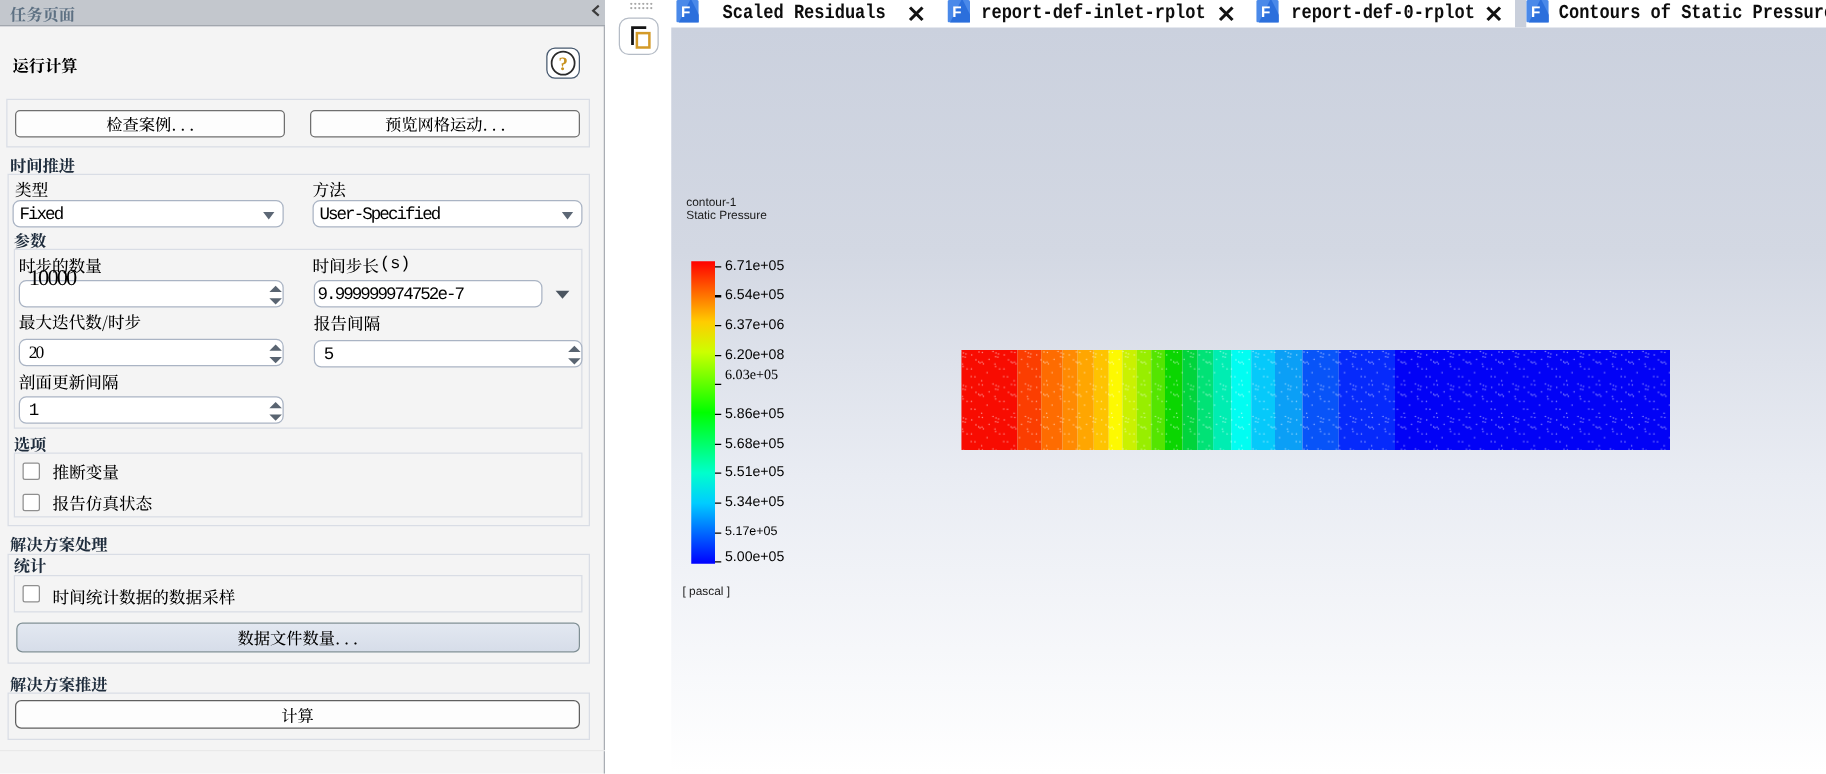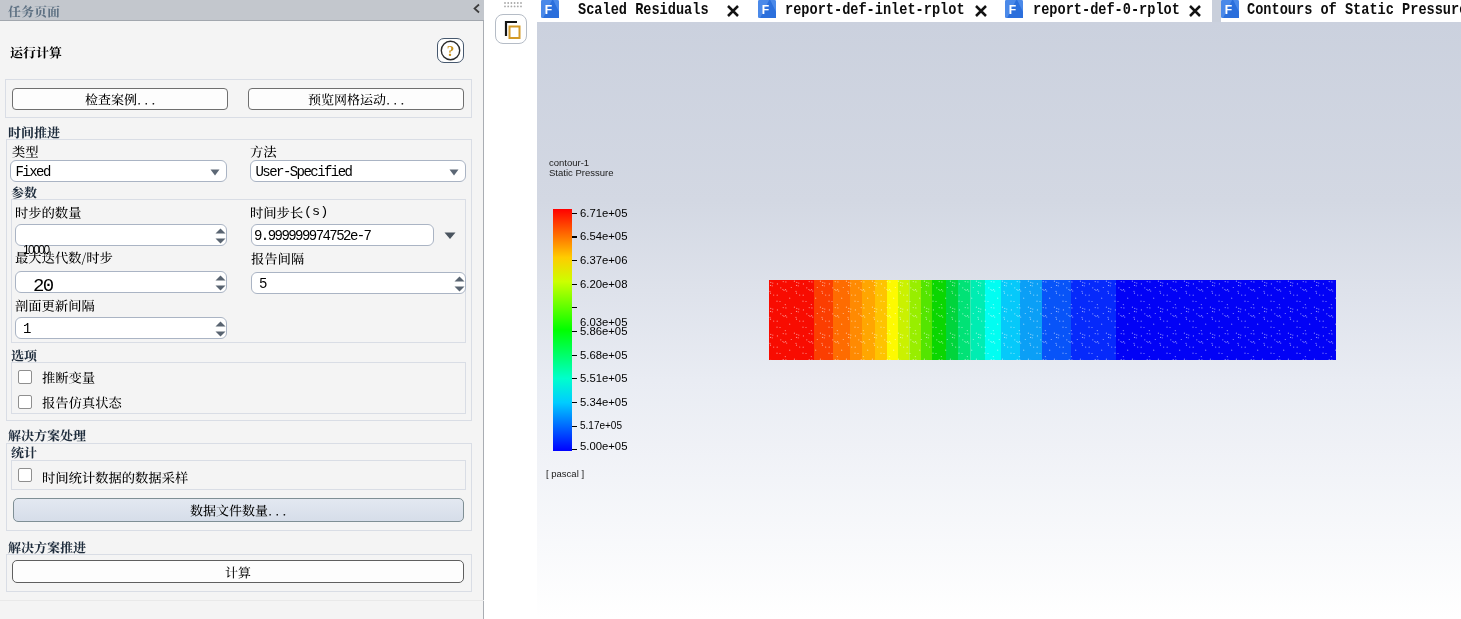--- a/index.html
+++ b/index.html
@@ -50,38 +50,38 @@
   </svg>
 <div style="position:absolute;left:11px;top:199px;width:455px;height:144px;border:1px solid #d9dde5"></div>
 <svg style="position:absolute;left:15.0px;top:205.6px" width="67.5" height="14.9" viewBox="0 0 67.5 14.9">
     <path fill="#000" d="M4.3 9.4V9.8H1.6V9.4ZM4.3 5.6V6H1.6V5.6ZM4.3 1.8V2.2H1.6V1.8ZM3.8 1.8 4.3 1.2 5.5 2.1Q5.4 2.2 5.3 2.2Q5.1 2.3 4.9 2.4V10.7Q4.9 10.7 4.8 10.8Q4.6 10.9 4.4 10.9Q4.2 11 4.1 11H3.9V1.8ZM1 1.3 2.2 1.8H2V11.3Q2 11.4 1.9 11.5Q1.8 11.5 1.6 11.6Q1.5 11.7 1.2 11.7H1V1.8ZM11.1 0.9Q11.1 1 11 1.1Q10.9 1.2 10.6 1.2V11.3Q10.6 11.7 10.5 12Q10.4 12.3 10 12.5Q9.7 12.7 8.9 12.8Q8.9 12.5 8.8 12.3Q8.7 12.1 8.5 12Q8.3 11.9 8 11.8Q7.7 11.7 7.1 11.6V11.4Q7.1 11.4 7.4 11.4Q7.6 11.5 8 11.5Q8.4 11.5 8.7 11.5Q9.1 11.5 9.2 11.5Q9.4 11.5 9.5 11.5Q9.6 11.4 9.6 11.2V0.7ZM11.8 2.8Q11.8 2.8 11.9 3Q12 3.1 12.2 3.2Q12.4 3.4 12.6 3.6Q12.8 3.8 13 4Q12.9 4.2 12.6 4.2H5.3L5.2 3.8H11.1ZM6 5.7Q6.8 6.1 7.3 6.6Q7.8 7 8.1 7.5Q8.3 7.9 8.3 8.3Q8.3 8.7 8.1 8.9Q8 9.1 7.8 9.2Q7.5 9.2 7.2 9Q7.2 8.4 7 7.8Q6.8 7.3 6.5 6.7Q6.2 6.2 5.8 5.8Z M21 6.2Q21 6.3 20.9 6.4Q20.7 6.5 20.5 6.6V9.8Q20.5 9.9 20.3 10Q20.2 10.1 20 10.2Q19.8 10.2 19.6 10.2H19.5V6.1ZM23.4 2Q23.4 2 23.6 2Q23.7 2.1 23.9 2.3Q24.1 2.5 24.3 2.7Q24.6 2.8 24.8 3Q24.7 3.2 24.4 3.2H20V2.8H22.7ZM17.7 1.7Q17.7 1.8 17.6 1.9Q17.5 2 17.3 2V5.6H16.3V1.6ZM21 0.7Q21 0.8 20.8 0.9Q20.7 1 20.5 1V5.6H19.5V0.5ZM24.8 4.5Q24.8 4.5 24.9 4.6Q25.1 4.7 25.3 4.8Q25.5 5 25.7 5.2Q25.9 5.3 26.1 5.5Q26.1 5.6 26 5.7Q25.9 5.7 25.7 5.7H13.9L13.8 5.3H24.1ZM24.9 7.4Q24.8 7.5 24.7 7.5Q24.6 7.6 24.3 7.5Q23.3 9 22.2 9.9Q21.1 10.9 19.9 11.5Q18.6 12 17.2 12.3Q15.7 12.6 14.1 12.8L14.1 12.6Q15.6 12.3 16.9 11.9Q18.3 11.5 19.4 10.8Q20.6 10.2 21.7 9.2Q22.7 8.1 23.5 6.6ZM18.3 7.1Q18.3 7.2 18.2 7.2Q18.1 7.3 17.8 7.2Q17.5 7.7 16.9 8.3Q16.4 8.8 15.7 9.3Q15 9.8 14.2 10.1L14.1 10Q14.7 9.5 15.3 8.9Q15.8 8.3 16.3 7.6Q16.7 6.9 17 6.4Z M28.7 12Q28.7 12 28.6 12.1Q28.5 12.2 28.3 12.3Q28.1 12.3 27.9 12.3H27.7V2.9V2.4L28.8 2.9H31.7V3.3H28.7ZM31.2 0.9Q31.1 1.2 30.6 1.2Q30.5 1.5 30.3 1.9Q30 2.2 29.8 2.6Q29.6 2.9 29.4 3.2H29.1Q29.2 2.9 29.2 2.4Q29.3 1.9 29.4 1.4Q29.5 0.9 29.6 0.5ZM37.6 2.9 38.2 2.3 39.4 3.2Q39.3 3.3 39.2 3.4Q39 3.4 38.8 3.4Q38.8 5.3 38.7 6.8Q38.6 8.3 38.5 9.4Q38.4 10.4 38.2 11.1Q38.1 11.8 37.8 12.1Q37.5 12.4 37.1 12.6Q36.7 12.8 36.2 12.8Q36.2 12.5 36.1 12.3Q36.1 12.1 35.9 12Q35.8 11.8 35.4 11.7Q35 11.6 34.6 11.5L34.6 11.3Q34.9 11.3 35.3 11.4Q35.7 11.4 36 11.4Q36.3 11.5 36.5 11.5Q36.7 11.5 36.8 11.4Q36.9 11.4 37 11.3Q37.3 11 37.4 9.9Q37.6 8.9 37.6 7.1Q37.7 5.3 37.8 2.9ZM31.2 2.9 31.7 2.3 32.9 3.2Q32.8 3.3 32.7 3.4Q32.5 3.5 32.3 3.5V11.6Q32.3 11.7 32.2 11.7Q32 11.8 31.8 11.9Q31.6 11.9 31.5 11.9H31.3V2.9ZM33.8 5.7Q34.6 6 35.2 6.4Q35.7 6.8 35.9 7.2Q36.1 7.6 36.1 7.9Q36.2 8.2 36 8.4Q35.9 8.7 35.7 8.7Q35.4 8.7 35.2 8.5Q35.1 8 34.9 7.5Q34.6 7 34.3 6.6Q34 6.1 33.7 5.7ZM38.4 2.9V3.3H34.2L34.4 2.9ZM36.1 1Q36 1.1 35.9 1.2Q35.8 1.3 35.6 1.3Q35.1 2.7 34.3 4Q33.6 5.3 32.7 6.1L32.5 6Q32.9 5.3 33.3 4.4Q33.7 3.6 34 2.6Q34.4 1.6 34.6 0.5ZM31.9 6.6V7H28.3V6.6ZM31.9 10.5V10.9H28.3V10.5Z M45.8 7.8V8.2H40.6L40.4 7.8ZM45.2 7.8 45.8 7.2 46.8 8.1Q46.7 8.3 46.3 8.3Q45.9 9.4 45.2 10.3Q44.4 11.2 43.3 11.8Q42.2 12.4 40.6 12.8L40.5 12.6Q42.7 11.9 43.8 10.7Q45 9.5 45.4 7.8ZM41.3 9.6Q42.5 9.7 43.3 9.8Q44.2 10 44.7 10.2Q45.3 10.5 45.6 10.7Q45.9 11 46 11.2Q46.1 11.4 46 11.6Q46 11.8 45.8 11.9Q45.7 11.9 45.4 11.9Q45.1 11.5 44.6 11.2Q44.1 10.9 43.5 10.6Q42.9 10.4 42.3 10.2Q41.7 10 41.2 9.9ZM41.2 9.9Q41.4 9.6 41.6 9.1Q41.9 8.6 42.2 8.1Q42.5 7.6 42.7 7.2Q42.9 6.7 43 6.4L44.4 6.9Q44.3 7 44.2 7.1Q44 7.1 43.6 7.1L43.9 6.9Q43.7 7.3 43.4 7.8Q43.1 8.4 42.8 8.9Q42.4 9.5 42.1 9.9ZM51.7 2.7Q51.7 2.7 51.8 2.8Q51.9 2.9 52.1 3Q52.3 3.2 52.5 3.4Q52.7 3.6 52.9 3.7Q52.8 3.9 52.5 3.9H47.9V3.5H51ZM49.8 0.9Q49.7 1 49.6 1.1Q49.5 1.2 49.3 1.2Q48.9 3 48.2 4.5Q47.6 6.1 46.6 7.1L46.5 7Q46.9 6.2 47.2 5.1Q47.5 4.1 47.8 2.9Q48 1.7 48.2 0.6ZM51.7 3.5Q51.6 5.2 51.2 6.6Q50.8 8 50.1 9.1Q49.4 10.3 48.3 11.2Q47.1 12.1 45.4 12.8L45.3 12.6Q46.7 11.8 47.7 10.9Q48.7 9.9 49.3 8.8Q49.9 7.7 50.2 6.4Q50.5 5 50.6 3.5ZM47.8 3.8Q48.1 5.6 48.7 7.1Q49.3 8.7 50.3 9.9Q51.3 11.1 52.9 11.9L52.8 12Q52.5 12 52.2 12.2Q52 12.4 51.9 12.8Q50.5 11.9 49.7 10.6Q48.8 9.2 48.3 7.6Q47.9 6 47.6 4.1ZM46.7 1.4Q46.7 1.5 46.6 1.6Q46.4 1.6 46.2 1.6Q45.9 2 45.6 2.4Q45.2 2.8 44.9 3.1L44.7 3Q44.8 2.6 45.1 2Q45.3 1.5 45.4 0.9ZM41.2 1.1Q41.7 1.3 42.1 1.5Q42.4 1.8 42.6 2.1Q42.7 2.3 42.7 2.5Q42.7 2.8 42.5 2.9Q42.4 3 42.2 3.1Q42 3.1 41.8 2.9Q41.8 2.4 41.5 2Q41.3 1.5 41 1.1ZM44.1 3.9Q44.9 4.1 45.4 4.4Q45.9 4.6 46.1 4.9Q46.4 5.2 46.4 5.5Q46.5 5.7 46.4 5.9Q46.3 6.1 46.1 6.1Q45.9 6.2 45.7 6Q45.5 5.7 45.2 5.3Q45 4.9 44.6 4.6Q44.3 4.2 43.9 4ZM44 3.5Q43.5 4.5 42.6 5.4Q41.7 6.2 40.5 6.7L40.3 6.5Q41.2 5.9 41.9 5.1Q42.6 4.2 43 3.3H44ZM44.7 0.7Q44.6 0.8 44.5 0.9Q44.4 1 44.2 1V6.2Q44.2 6.2 44.1 6.3Q44 6.4 43.8 6.4Q43.6 6.5 43.4 6.5H43.2V0.5ZM46.2 2.5Q46.2 2.5 46.4 2.7Q46.6 2.8 46.8 3.1Q47.1 3.3 47.3 3.5Q47.2 3.7 46.9 3.7H40.6L40.5 3.3H45.6Z M56.6 2.6H63.2V3H56.6ZM56.6 3.9H63.2V4.3H56.6ZM62.6 1.3H62.5L63 0.7L64.2 1.6Q64.1 1.6 64 1.7Q63.8 1.8 63.6 1.8V4.5Q63.6 4.5 63.5 4.6Q63.3 4.7 63.1 4.7Q62.9 4.8 62.7 4.8H62.6ZM56 1.3V0.8L57.1 1.3H63.3V1.7H57V4.6Q57 4.6 56.9 4.7Q56.8 4.8 56.6 4.8Q56.4 4.9 56.2 4.9H56ZM56.4 7.8H63.3V8.2H56.4ZM56.4 9.2H63.3V9.6H56.4ZM62.8 6.4H62.6L63.2 5.8L64.4 6.7Q64.3 6.8 64.2 6.9Q64 7 63.8 7V9.7Q63.8 9.7 63.6 9.8Q63.5 9.9 63.3 9.9Q63.1 10 62.9 10H62.8ZM55.9 6.4V6L57 6.4H63.4V6.8H56.9V9.9Q56.9 10 56.8 10Q56.7 10.1 56.5 10.2Q56.2 10.2 56 10.2H55.9ZM53.9 5.2H64L64.6 4.4Q64.6 4.4 64.7 4.5Q64.9 4.6 65.1 4.7Q65.2 4.9 65.4 5Q65.6 5.2 65.8 5.4Q65.8 5.6 65.5 5.6H54ZM53.9 12.1H64L64.6 11.2Q64.6 11.2 64.8 11.3Q64.9 11.4 65.1 11.6Q65.3 11.7 65.5 11.9Q65.7 12.1 65.9 12.3Q65.9 12.5 65.6 12.5H54ZM54.8 10.6H63.2L63.9 9.8Q63.9 9.8 64 9.9Q64.1 10 64.3 10.1Q64.5 10.3 64.7 10.5Q64.9 10.6 65 10.8Q65 11 64.7 11H55ZM59.3 6.4H60.3V12.2H59.3Z"></path>
   </svg>
 <svg style="position:absolute;left:250.0px;top:205.6px" width="54.2" height="14.9" viewBox="0 0 54.2 14.9">
     <path fill="#000" d="M4.3 9.4V9.8H1.6V9.4ZM4.3 5.6V6H1.6V5.6ZM4.3 1.8V2.2H1.6V1.8ZM3.8 1.8 4.3 1.2 5.5 2.1Q5.4 2.2 5.3 2.2Q5.1 2.3 4.9 2.4V10.7Q4.9 10.7 4.8 10.8Q4.6 10.9 4.4 10.9Q4.2 11 4.1 11H3.9V1.8ZM1 1.3 2.2 1.8H2V11.3Q2 11.4 1.9 11.5Q1.8 11.5 1.6 11.6Q1.5 11.7 1.2 11.7H1V1.8ZM11.1 0.9Q11.1 1 11 1.1Q10.9 1.2 10.6 1.2V11.3Q10.6 11.7 10.5 12Q10.4 12.3 10 12.5Q9.7 12.7 8.9 12.8Q8.9 12.5 8.8 12.3Q8.7 12.1 8.5 12Q8.3 11.9 8 11.8Q7.7 11.7 7.1 11.6V11.4Q7.1 11.4 7.4 11.4Q7.6 11.5 8 11.5Q8.4 11.5 8.7 11.5Q9.1 11.5 9.2 11.5Q9.4 11.5 9.5 11.5Q9.6 11.4 9.6 11.2V0.7ZM11.8 2.8Q11.8 2.8 11.9 3Q12 3.1 12.2 3.2Q12.4 3.4 12.6 3.6Q12.8 3.8 13 4Q12.9 4.2 12.6 4.2H5.3L5.2 3.8H11.1ZM6 5.7Q6.8 6.1 7.3 6.6Q7.8 7 8.1 7.5Q8.3 7.9 8.3 8.3Q8.3 8.7 8.1 8.9Q8 9.1 7.8 9.2Q7.5 9.2 7.2 9Q7.2 8.4 7 7.8Q6.8 7.3 6.5 6.7Q6.2 6.2 5.8 5.8Z M21.9 9.3V9.7H18V9.3ZM21.9 4.1V4.5H18V4.1ZM21.9 6.6V7H18V6.6ZM21.3 4.1 21.9 3.6 22.9 4.4Q22.8 4.5 22.7 4.5Q22.6 4.6 22.4 4.6V10.3Q22.4 10.4 22.3 10.5Q22.2 10.6 22 10.6Q21.8 10.7 21.6 10.7H21.5V4.1ZM17.4 3.7 18.5 4.1H18.4V10.6Q18.4 10.7 18.1 10.8Q17.9 10.9 17.6 10.9H17.4V4.1ZM15.7 0.5Q16.5 0.7 17 1Q17.5 1.3 17.7 1.7Q18 2 18 2.3Q18 2.6 17.9 2.8Q17.8 3 17.6 3Q17.4 3.1 17.1 2.9Q17 2.5 16.7 2.1Q16.5 1.6 16.1 1.2Q15.8 0.8 15.5 0.5ZM16.3 2.4Q16.3 2.5 16.2 2.6Q16.1 2.7 15.8 2.8V12.4Q15.8 12.5 15.7 12.6Q15.5 12.6 15.4 12.7Q15.2 12.8 15 12.8H14.8V2.2ZM24.6 1.7V2H18.7L18.5 1.7ZM24 1.7 24.5 1.1 25.7 2Q25.7 2 25.5 2.1Q25.3 2.2 25.2 2.2V11.3Q25.2 11.7 25.1 12Q25 12.3 24.6 12.5Q24.3 12.6 23.6 12.7Q23.5 12.5 23.5 12.3Q23.4 12.1 23.2 12Q23 11.9 22.8 11.8Q22.5 11.7 21.9 11.6V11.4Q21.9 11.4 22.2 11.4Q22.4 11.4 22.8 11.4Q23.1 11.5 23.4 11.5Q23.7 11.5 23.8 11.5Q24 11.5 24.1 11.4Q24.1 11.4 24.1 11.2V1.7Z M34.3 6.2Q34.3 6.3 34.2 6.4Q34 6.5 33.8 6.6V9.8Q33.8 9.9 33.6 10Q33.5 10.1 33.3 10.2Q33.1 10.2 32.9 10.2H32.8V6.1ZM36.7 2Q36.7 2 36.9 2Q37 2.1 37.2 2.3Q37.4 2.5 37.6 2.7Q37.9 2.8 38.1 3Q38 3.2 37.7 3.2H33.2V2.8H36ZM31 1.7Q31 1.8 30.9 1.9Q30.8 2 30.6 2V5.6H29.6V1.6ZM34.3 0.7Q34.3 0.8 34.1 0.9Q34 1 33.8 1V5.6H32.8V0.5ZM38.1 4.5Q38.1 4.5 38.2 4.6Q38.4 4.7 38.6 4.8Q38.8 5 39 5.2Q39.2 5.3 39.4 5.5Q39.4 5.6 39.3 5.7Q39.2 5.7 39 5.7H27.2L27.1 5.3H37.4ZM38.2 7.4Q38.1 7.5 38 7.5Q37.9 7.6 37.6 7.5Q36.6 9 35.5 9.9Q34.4 10.9 33.2 11.5Q31.9 12 30.5 12.3Q29 12.6 27.4 12.8L27.4 12.6Q28.9 12.3 30.2 11.9Q31.6 11.5 32.7 10.8Q33.9 10.2 35 9.2Q36 8.1 36.8 6.6ZM31.6 7.1Q31.6 7.2 31.5 7.2Q31.4 7.3 31.1 7.2Q30.8 7.7 30.2 8.3Q29.7 8.8 29 9.3Q28.3 9.8 27.5 10.1L27.4 10Q28 9.5 28.6 8.9Q29.1 8.3 29.6 7.6Q30 6.9 30.3 6.4Z M46.4 6.1Q46.7 7.1 47.3 8Q48 8.8 48.8 9.5Q49.7 10.1 50.6 10.6Q51.6 11.1 52.7 11.4L52.7 11.6Q52.3 11.6 52.1 11.8Q51.8 12 51.7 12.4Q50.3 11.9 49.2 11Q48.1 10.1 47.4 8.9Q46.6 7.7 46.1 6.2ZM50.9 2Q50.8 2.1 50.7 2.1Q50.6 2.1 50.4 2Q49.8 2.5 49 2.9Q48.3 3.4 47.4 3.9Q46.5 4.3 45.6 4.7Q44.6 5.2 43.7 5.5L43.6 5.3Q44.4 4.9 45.3 4.3Q46.2 3.8 47 3.2Q47.8 2.7 48.5 2.1Q49.2 1.5 49.6 1ZM51.3 5.1Q51.3 5.1 51.4 5.2Q51.5 5.3 51.7 5.4Q51.9 5.6 52.2 5.8Q52.4 6 52.6 6.2Q52.5 6.4 52.2 6.4H40.7L40.6 6H50.6ZM44.7 0.8Q44.7 0.9 44.6 1Q44.5 1.1 44.2 1.1V2.2Q44.2 2.2 44.1 2.2Q44 2.2 43.8 2.2Q43.6 2.2 43.1 2.2V1.4V0.6ZM42.9 11.6Q43.3 11.5 44 11.3Q44.7 11.1 45.6 10.8Q46.5 10.5 47.5 10.2L47.6 10.4Q46.9 10.7 45.9 11.4Q44.8 12 43.5 12.6ZM44 1.7 44.2 1.8V11.5L43.3 11.9L43.7 11.4Q43.9 11.8 43.8 12.1Q43.8 12.4 43.7 12.6Q43.5 12.8 43.4 12.8L42.6 11.5Q42.9 11.3 43 11.2Q43.1 11.1 43.1 10.8V1.7Z"></path>
   </svg>
 <div style="position:absolute;left:304px;top:204px;font-family:'Liberation Mono',monospace;font-size:13.5px;color:#000">(s)</div>
 <div style="position:absolute;left:15px;top:224px;width:212px;height:22px;background:#fff;border:1px solid #aab4c4;border-radius:6px"></div>
-<div style="position:absolute;left:23px;top:243px;font-family:Liberation Sans, sans-serif;font-size:12px;color:#000;letter-spacing:-1.55px">10000</div>
+<div style="position:absolute;left:23px;top:212px;font-family:Liberation Serif, serif;font-size:18px;color:#000;letter-spacing:-1.55px">10000</div>
 <svg style="position:absolute;left:215px;top:228px" width="11" height="16" viewBox="0 0 11 16">
     <path d="M0.5 5.5 L10.5 5.5 L5.5 0.5 Z" fill="#596471"></path>
     <path d="M0.5 10.5 L10.5 10.5 L5.5 15.5 Z" fill="#596471"></path>
   </svg>
 <div style="position:absolute;left:251px;top:224px;width:183px;height:22px;background:#fff;border:1px solid #aab4c4;border-radius:6px"></div>
 <div style="position:absolute;left:254px;top:228px;font-family:'Liberation Mono',monospace;font-size:14px;color:#000;letter-spacing:-1.55px">9.999999974752e-7</div>
 <svg style="position:absolute;left:444px;top:232px" width="12" height="8" viewBox="0 0 12 8">
     <path d="M0.5 0.5 L11.5 0.5 L6 7 Z" fill="#4a545f"></path>
   </svg>
 <svg style="position:absolute;left:15.0px;top:250.6px" width="98.9" height="14.9" viewBox="0 0 98.9 14.9">
     <path fill="#000" d="M7.7 7.2Q8 8.2 8.5 8.9Q8.9 9.6 9.6 10.1Q10.3 10.7 11.1 11Q11.9 11.4 12.9 11.6L12.9 11.8Q12.2 11.9 12 12.6Q10.7 12.2 9.9 11.5Q9 10.8 8.4 9.8Q7.8 8.8 7.5 7.4ZM10.4 7.2 11 6.6 12.1 7.5Q12 7.6 11.9 7.7Q11.8 7.7 11.5 7.7Q11.2 8.8 10.5 9.7Q9.9 10.7 8.9 11.4Q7.9 12.2 6.5 12.7L6.4 12.5Q7.6 11.9 8.4 11.1Q9.2 10.3 9.8 9.3Q10.3 8.3 10.6 7.2ZM0.5 11Q1 11 1.7 10.9Q2.4 10.8 3.4 10.7Q4.3 10.5 5.4 10.4Q6.5 10.2 7.6 10.1L7.6 10.3Q6.5 10.6 5 11Q3.4 11.4 1.3 11.9Q1.3 12.1 1.2 12.1Q1.1 12.2 1 12.2ZM3.1 5.7V11.1L2.1 11.3V5.7ZM6.3 12.5Q6.3 12.6 6.1 12.7Q5.9 12.8 5.5 12.8H5.4V5.7H6.3ZM11.2 7.2V7.6H6.8L6.7 7.2ZM11.5 4.8Q11.5 4.8 11.7 4.9Q11.8 5 12 5.2Q12.2 5.3 12.4 5.5Q12.6 5.7 12.8 5.9Q12.8 6 12.7 6Q12.6 6.1 12.4 6.1H0.6L0.5 5.7H10.8ZM3.8 5Q3.8 5 3.6 5.1Q3.5 5.2 3.3 5.3Q3.1 5.3 2.9 5.3H2.7V1.3V0.8L3.8 1.3H10.1V1.7H3.8ZM9.5 1.3 10 0.7 11.2 1.6Q11.1 1.7 11 1.7Q10.8 1.8 10.6 1.9V4.9Q10.6 4.9 10.5 5Q10.3 5.1 10.1 5.1Q9.9 5.2 9.8 5.2H9.6V1.3ZM10.1 4.3V4.7H3.4V4.3ZM5.8 8.9V9.3H2.6V8.9ZM5.8 7.3V7.7H2.6V7.3ZM10.1 2.8V3.2H3.4V2.8Z M24.6 3.5Q24.6 3.5 24.8 3.6Q24.9 3.7 25.2 3.9Q25.4 4 25.6 4.2Q25.9 4.5 26.1 4.7Q26.1 4.7 26 4.8Q25.9 4.9 25.7 4.9H14L13.9 4.5H23.9ZM20.9 0.7Q20.8 0.9 20.7 1Q20.6 1.1 20.4 1.1Q20.4 2.3 20.3 3.4Q20.3 4.5 20.1 5.6Q19.9 6.7 19.5 7.7Q19.2 8.7 18.5 9.6Q17.8 10.5 16.7 11.3Q15.5 12.1 13.9 12.8L13.8 12.6Q15.5 11.6 16.5 10.6Q17.6 9.5 18.1 8.4Q18.7 7.2 18.9 6Q19.1 4.7 19.2 3.4Q19.2 2 19.2 0.6ZM20.4 4.5Q20.5 5.5 20.9 6.5Q21.3 7.5 21.9 8.4Q22.6 9.4 23.7 10.2Q24.7 11 26.2 11.7L26.2 11.9Q25.8 11.9 25.5 12.1Q25.3 12.3 25.2 12.8Q23.8 12 22.8 11Q21.9 10 21.4 8.9Q20.8 7.8 20.5 6.7Q20.3 5.6 20.1 4.6Z M37.7 2.4Q37.7 2.4 37.8 2.4Q37.9 2.5 38.1 2.7Q38.3 2.9 38.5 3Q38.7 3.2 38.9 3.4Q38.9 3.6 38.5 3.6H32.3V3.2H37ZM36.1 0.7Q36.1 0.9 35.9 1Q35.8 1.1 35.6 1.1Q35.6 2.5 35.6 3.7Q35.5 4.9 35.3 6Q35.2 7 34.7 7.9Q34.2 8.8 33.4 9.5Q32.5 10.2 31.2 10.7L31 10.5Q32.2 9.9 32.9 9.1Q33.6 8.4 33.9 7.5Q34.3 6.6 34.4 5.6Q34.5 4.5 34.6 3.3Q34.6 2 34.6 0.6ZM34.7 7.1Q35.9 7.4 36.7 7.8Q37.5 8.3 38 8.7Q38.4 9.1 38.6 9.5Q38.7 9.9 38.7 10.2Q38.6 10.5 38.4 10.6Q38.2 10.6 37.8 10.5Q37.6 10.1 37.3 9.6Q36.9 9.2 36.5 8.7Q36 8.3 35.5 7.9Q35 7.5 34.6 7.2ZM38.1 4.9Q38.1 4.9 38.3 5Q38.4 5.1 38.6 5.3Q38.8 5.4 39 5.6Q39.2 5.8 39.4 5.9Q39.3 6.1 39 6.1H30.8L30.7 5.8H37.5ZM33.8 1.4Q33.7 1.7 33.3 1.7Q33 2.8 32.4 3.8Q31.9 4.7 31.2 5.4L31 5.2Q31.5 4.4 31.8 3.3Q32.2 2.2 32.3 1ZM29.5 9.7Q29.7 9.7 29.8 9.7Q29.9 9.7 30 9.9Q30.6 10.5 31.3 10.8Q32 11.2 33 11.3Q33.9 11.4 35.2 11.4Q36.3 11.4 37.3 11.4Q38.3 11.4 39.4 11.3V11.5Q39.1 11.6 38.9 11.8Q38.7 12 38.7 12.4Q38.1 12.4 37.5 12.4Q36.9 12.4 36.2 12.4Q35.6 12.4 34.9 12.4Q33.6 12.4 32.7 12.2Q31.8 12 31.1 11.5Q30.4 11.1 29.8 10.2Q29.7 10.1 29.6 10.1Q29.5 10.1 29.4 10.2Q29.2 10.5 29 10.8Q28.8 11.2 28.5 11.6Q28.2 12 28 12.3Q28.1 12.5 28 12.6L27.1 11.5Q27.4 11.3 27.8 11Q28.1 10.7 28.5 10.4Q28.8 10.1 29.1 9.9Q29.4 9.7 29.5 9.7ZM27.9 0.8Q28.8 1.1 29.3 1.5Q29.8 1.9 30 2.3Q30.3 2.7 30.3 3Q30.3 3.3 30.2 3.5Q30.1 3.8 29.9 3.8Q29.6 3.8 29.4 3.6Q29.3 3.2 29 2.7Q28.7 2.2 28.4 1.7Q28.1 1.2 27.8 0.8ZM29.9 9.8 29 10.2V5.4H27.2L27.1 5.1H28.8L29.4 4.3L30.6 5.3Q30.5 5.4 30.4 5.5Q30.2 5.5 29.9 5.6Z M49.1 1Q49.9 1.1 50.4 1.3Q50.8 1.6 51.1 1.8Q51.3 2.1 51.3 2.3Q51.4 2.6 51.2 2.7Q51.1 2.9 50.9 3Q50.7 3 50.4 2.9Q50.3 2.6 50.1 2.2Q49.9 1.9 49.6 1.6Q49.3 1.3 49 1.1ZM44 5.2 50.7 4.5 51.3 3.5Q51.3 3.5 51.5 3.6Q51.6 3.7 51.8 3.8Q52 4 52.3 4.1Q52.5 4.3 52.7 4.4Q52.7 4.6 52.4 4.7L44.1 5.6ZM46.9 0.7 48.5 0.9Q48.5 1 48.3 1.1Q48.2 1.2 48 1.3Q48 2.8 48.1 4.2Q48.3 5.7 48.6 7Q49 8.3 49.7 9.4Q50.3 10.4 51.4 11.1Q51.5 11.2 51.6 11.2Q51.7 11.2 51.8 11Q51.9 10.8 52.1 10.3Q52.3 9.9 52.5 9.5L52.6 9.5L52.4 11.6Q52.7 12 52.8 12.2Q52.8 12.4 52.7 12.6Q52.6 12.7 52.3 12.8Q52.1 12.8 51.9 12.7Q51.6 12.6 51.3 12.5Q51 12.3 50.8 12.1Q49.6 11.3 48.9 10.1Q48.1 8.9 47.7 7.4Q47.3 5.9 47.1 4.2Q46.9 2.5 46.9 0.7ZM42.4 4.5 42.8 3.9 43.8 4.3Q43.8 4.4 43.7 4.5Q43.6 4.5 43.4 4.5V12.4Q43.4 12.5 43.3 12.6Q43.2 12.6 43 12.7Q42.8 12.8 42.6 12.8H42.4ZM43.4 0.5 45 1.1Q45 1.2 44.9 1.2Q44.7 1.3 44.5 1.3Q44 2.6 43.4 3.7Q42.8 4.9 42 5.8Q41.3 6.7 40.5 7.5L40.3 7.3Q40.9 6.5 41.5 5.4Q42.1 4.3 42.6 3.1Q43.1 1.8 43.4 0.5Z M59.1 7.8V8.2H53.9L53.7 7.8ZM58.5 7.8 59.1 7.2 60.1 8.1Q60 8.3 59.6 8.3Q59.2 9.4 58.5 10.3Q57.7 11.2 56.6 11.8Q55.5 12.4 53.9 12.8L53.8 12.6Q56 11.9 57.1 10.7Q58.3 9.5 58.7 7.8ZM54.6 9.6Q55.8 9.7 56.6 9.8Q57.5 10 58 10.2Q58.6 10.5 58.9 10.7Q59.2 11 59.3 11.2Q59.4 11.4 59.3 11.6Q59.3 11.8 59.1 11.9Q59 11.9 58.7 11.9Q58.4 11.5 57.9 11.2Q57.4 10.9 56.8 10.6Q56.2 10.4 55.6 10.2Q55 10 54.5 9.9ZM54.5 9.9Q54.7 9.6 54.9 9.1Q55.2 8.6 55.5 8.1Q55.8 7.6 56 7.2Q56.2 6.7 56.3 6.4L57.7 6.9Q57.6 7 57.5 7.1Q57.3 7.1 56.9 7.1L57.2 6.9Q57 7.3 56.7 7.8Q56.4 8.4 56.1 8.9Q55.7 9.5 55.4 9.9ZM65 2.7Q65 2.7 65.1 2.8Q65.2 2.9 65.4 3Q65.6 3.2 65.8 3.4Q66 3.6 66.2 3.7Q66.1 3.9 65.8 3.9H61.2V3.5H64.3ZM63.1 0.9Q63 1 62.9 1.1Q62.8 1.2 62.6 1.2Q62.2 3 61.5 4.5Q60.9 6.1 59.9 7.1L59.8 7Q60.2 6.2 60.5 5.1Q60.8 4.1 61.1 2.9Q61.3 1.7 61.5 0.6ZM65 3.5Q64.9 5.2 64.5 6.6Q64.1 8 63.4 9.1Q62.7 10.3 61.6 11.2Q60.4 12.1 58.7 12.8L58.6 12.6Q60 11.8 61 10.9Q62 9.9 62.6 8.8Q63.2 7.7 63.5 6.4Q63.8 5 63.9 3.5ZM61.1 3.8Q61.4 5.6 62 7.1Q62.6 8.7 63.6 9.9Q64.6 11.1 66.2 11.9L66.1 12Q65.8 12 65.5 12.2Q65.3 12.4 65.2 12.8Q63.8 11.9 63 10.6Q62.1 9.2 61.6 7.6Q61.2 6 60.9 4.1ZM60 1.4Q60 1.5 59.9 1.6Q59.7 1.6 59.5 1.6Q59.2 2 58.9 2.4Q58.5 2.8 58.2 3.1L58 3Q58.1 2.6 58.4 2Q58.6 1.5 58.7 0.9ZM54.5 1.1Q55 1.3 55.4 1.5Q55.7 1.8 55.9 2.1Q56 2.3 56 2.5Q56 2.8 55.8 2.9Q55.7 3 55.5 3.1Q55.3 3.1 55.1 2.9Q55.1 2.4 54.8 2Q54.6 1.5 54.3 1.1ZM57.4 3.9Q58.2 4.1 58.7 4.4Q59.2 4.6 59.4 4.9Q59.7 5.2 59.7 5.5Q59.8 5.7 59.7 5.9Q59.6 6.1 59.4 6.1Q59.2 6.2 59 6Q58.8 5.7 58.5 5.3Q58.3 4.9 57.9 4.6Q57.6 4.2 57.2 4ZM57.3 3.5Q56.8 4.5 55.9 5.4Q55 6.2 53.8 6.7L53.6 6.5Q54.5 5.9 55.2 5.1Q55.9 4.2 56.3 3.3H57.3ZM58 0.7Q57.9 0.8 57.8 0.9Q57.7 1 57.5 1V6.2Q57.5 6.2 57.4 6.3Q57.3 6.4 57.1 6.4Q56.9 6.5 56.7 6.5H56.5V0.5ZM59.5 2.5Q59.5 2.5 59.7 2.7Q59.9 2.8 60.1 3.1Q60.4 3.3 60.6 3.5Q60.5 3.7 60.2 3.7H53.9L53.8 3.3H58.9Z M66.6 14 70.6 1.4H71.2L67.3 14Z M75.7 9.4V9.8H72.9V9.4ZM75.6 5.6V6H72.9V5.6ZM75.7 1.8V2.2H72.9V1.8ZM75.1 1.8 75.7 1.2 76.8 2.1Q76.7 2.2 76.6 2.2Q76.4 2.3 76.2 2.4V10.7Q76.2 10.7 76.1 10.8Q76 10.9 75.8 10.9Q75.6 11 75.4 11H75.2V1.8ZM72.4 1.3 73.5 1.8H73.3V11.3Q73.3 11.4 73.2 11.5Q73.2 11.5 73 11.6Q72.8 11.7 72.5 11.7H72.4V1.8ZM82.4 0.9Q82.4 1 82.3 1.1Q82.2 1.2 82 1.2V11.3Q82 11.7 81.8 12Q81.7 12.3 81.4 12.5Q81 12.7 80.2 12.8Q80.2 12.5 80.1 12.3Q80 12.1 79.8 12Q79.7 11.9 79.3 11.8Q79 11.7 78.4 11.6V11.4Q78.4 11.4 78.7 11.4Q79 11.5 79.3 11.5Q79.7 11.5 80.1 11.5Q80.4 11.5 80.5 11.5Q80.7 11.5 80.8 11.5Q80.9 11.4 80.9 11.2V0.7ZM83.1 2.8Q83.1 2.8 83.2 3Q83.4 3.1 83.5 3.2Q83.7 3.4 83.9 3.6Q84.1 3.8 84.3 4Q84.2 4.2 83.9 4.2H76.6L76.5 3.8H82.5ZM77.3 5.7Q78.2 6.1 78.7 6.6Q79.2 7 79.4 7.5Q79.6 7.9 79.6 8.3Q79.6 8.7 79.5 8.9Q79.3 9.1 79.1 9.2Q78.9 9.2 78.6 9Q78.6 8.4 78.4 7.8Q78.1 7.3 77.8 6.7Q77.5 6.2 77.2 5.8Z M92.3 6.2Q92.3 6.3 92.2 6.4Q92.1 6.5 91.8 6.6V9.8Q91.8 9.9 91.7 10Q91.5 10.1 91.3 10.2Q91.1 10.2 90.9 10.2H90.8V6.1ZM94.8 2Q94.8 2 94.9 2Q95 2.1 95.2 2.3Q95.4 2.5 95.7 2.7Q95.9 2.8 96.1 3Q96 3.2 95.7 3.2H91.3V2.8H94.1ZM89 1.7Q89 1.8 88.9 1.9Q88.8 2 88.6 2V5.6H87.6V1.6ZM92.3 0.7Q92.3 0.8 92.2 0.9Q92.1 1 91.8 1V5.6H90.8V0.5ZM96.1 4.5Q96.1 4.5 96.3 4.6Q96.4 4.7 96.6 4.8Q96.8 5 97 5.2Q97.2 5.3 97.4 5.5Q97.4 5.6 97.3 5.7Q97.2 5.7 97.1 5.7H85.3L85.2 5.3H95.4ZM96.2 7.4Q96.2 7.5 96 7.5Q95.9 7.6 95.6 7.5Q94.6 9 93.5 9.9Q92.4 10.9 91.2 11.5Q89.9 12 88.5 12.3Q87.1 12.6 85.4 12.8L85.4 12.6Q86.9 12.3 88.2 11.9Q89.6 11.5 90.8 10.8Q92 10.2 93 9.2Q94 8.1 94.8 6.6ZM89.7 7.1Q89.6 7.2 89.5 7.2Q89.4 7.3 89.2 7.2Q88.8 7.7 88.2 8.3Q87.7 8.8 87 9.3Q86.3 9.8 85.6 10.1L85.4 10Q86 9.5 86.6 8.9Q87.1 8.3 87.6 7.6Q88 6.9 88.3 6.4Z"></path>
   </svg>
 <svg style="position:absolute;left:251.0px;top:251.6px" width="54.2" height="14.9" viewBox="0 0 54.2 14.9">
     <path fill="#000" d="M10.3 1.3 10.8 0.8 11.8 1.6Q11.7 1.8 11.3 1.8Q11.3 3.1 11.1 3.8Q10.9 4.5 10.6 4.8Q10.3 4.9 10 5Q9.7 5.1 9.3 5.1Q9.3 4.9 9.3 4.7Q9.2 4.6 9.1 4.5Q8.9 4.4 8.6 4.3Q8.3 4.2 8 4.2L8 4Q8.2 4 8.5 4Q8.9 4 9.1 4Q9.4 4.1 9.5 4.1Q9.8 4.1 10 4Q10.1 3.8 10.2 3.1Q10.3 2.4 10.4 1.3ZM0.4 7.4Q0.8 7.2 1.5 7Q2.2 6.7 3.1 6.4Q4 6.1 5 5.7L5.1 5.9Q4.4 6.3 3.4 6.9Q2.5 7.5 1.2 8.2Q1.1 8.5 0.9 8.6ZM3.8 0.7Q3.8 0.8 3.7 0.9Q3.5 1 3.3 1V11.3Q3.3 11.7 3.2 12Q3.1 12.3 2.8 12.5Q2.5 12.7 1.9 12.8Q1.8 12.5 1.8 12.3Q1.7 12.1 1.6 12Q1.5 11.9 1.2 11.8Q1 11.7 0.6 11.6V11.4Q0.6 11.4 0.8 11.4Q0.9 11.4 1.2 11.4Q1.5 11.5 1.7 11.5Q1.9 11.5 2 11.5Q2.2 11.5 2.2 11.4Q2.3 11.4 2.3 11.2V0.5ZM4.2 2.8Q4.2 2.8 4.3 2.9Q4.5 3.1 4.8 3.3Q5 3.5 5.2 3.7Q5.1 3.9 4.8 3.9H0.6L0.5 3.5H3.6ZM5.4 0.8 6.6 1.3H6.4V12.5Q6.4 12.5 6.3 12.6Q6.2 12.7 6 12.7Q5.8 12.8 5.6 12.8H5.4V1.3ZM7.3 5.9Q7.6 7 8.1 7.9Q8.6 8.9 9.3 9.6Q10 10.4 10.8 10.9Q11.7 11.5 12.7 11.9L12.6 12Q12.3 12 12.1 12.2Q11.8 12.4 11.7 12.8Q10.5 12.1 9.5 11.2Q8.6 10.2 8 9Q7.4 7.7 7 6ZM10.4 5.9 11 5.3 12.1 6.2Q12 6.4 11.6 6.4Q11.2 7.7 10.7 8.9Q10.1 10.1 9.1 11.1Q8.1 12.1 6.6 12.8L6.4 12.6Q7.7 11.9 8.5 10.8Q9.3 9.7 9.8 8.5Q10.3 7.2 10.6 5.9ZM11.1 5.9V6.3H6.1V5.9ZM10.9 1.3V1.7H6V1.3Z M16 7.8V7.3L17.1 7.8H23.4V8.2H17V12.4Q17 12.5 16.9 12.6Q16.8 12.6 16.6 12.7Q16.4 12.8 16.2 12.8H16ZM22.8 7.8H22.7L23.3 7.2L24.5 8.1Q24.4 8.2 24.2 8.2Q24.1 8.3 23.9 8.4V12.4Q23.9 12.4 23.7 12.5Q23.6 12.6 23.4 12.6Q23.2 12.7 23 12.7H22.8ZM16.4 11.4H23.4V11.8H16.4ZM13.9 5.8H24L24.7 4.9Q24.7 4.9 24.9 5Q25 5.1 25.2 5.2Q25.4 5.4 25.6 5.6Q25.9 5.8 26.1 5.9Q26 6.2 25.7 6.2H14ZM19.4 0.5 21 0.7Q20.9 0.8 20.8 0.9Q20.7 1 20.5 1V5.9H19.4ZM16.4 2.8H23L23.7 1.9Q23.7 1.9 23.8 2Q24 2.1 24.2 2.3Q24.4 2.5 24.6 2.6Q24.8 2.8 25 3Q25 3.2 24.6 3.2H16.4ZM16.5 0.7 18 1.1Q18 1.2 17.9 1.3Q17.8 1.3 17.6 1.3Q17.3 2.1 16.9 2.8Q16.5 3.5 16 4.2Q15.6 4.8 15 5.3L14.8 5.2Q15.2 4.7 15.5 3.9Q15.8 3.2 16.1 2.3Q16.4 1.5 16.5 0.7Z M35.2 9.3V9.7H31.3V9.3ZM35.2 4.1V4.5H31.3V4.1ZM35.2 6.6V7H31.3V6.6ZM34.6 4.1 35.2 3.6 36.2 4.4Q36.1 4.5 36 4.5Q35.9 4.6 35.7 4.6V10.3Q35.7 10.4 35.6 10.5Q35.5 10.6 35.3 10.6Q35.1 10.7 34.9 10.7H34.8V4.1ZM30.7 3.7 31.8 4.1H31.7V10.6Q31.7 10.7 31.4 10.8Q31.2 10.9 30.9 10.9H30.7V4.1ZM29 0.5Q29.8 0.7 30.3 1Q30.8 1.3 31 1.7Q31.3 2 31.3 2.3Q31.3 2.6 31.2 2.8Q31.1 3 30.9 3Q30.7 3.1 30.4 2.9Q30.3 2.5 30 2.1Q29.8 1.6 29.4 1.2Q29.1 0.8 28.8 0.5ZM29.6 2.4Q29.6 2.5 29.5 2.6Q29.4 2.7 29.1 2.8V12.4Q29.1 12.5 29 12.6Q28.8 12.6 28.7 12.7Q28.5 12.8 28.3 12.8H28.1V2.2ZM37.9 1.7V2H32L31.8 1.7ZM37.3 1.7 37.8 1.1 39 2Q39 2 38.8 2.1Q38.6 2.2 38.5 2.2V11.3Q38.5 11.7 38.4 12Q38.3 12.3 37.9 12.5Q37.6 12.6 36.9 12.7Q36.8 12.5 36.8 12.3Q36.7 12.1 36.5 12Q36.3 11.9 36.1 11.8Q35.8 11.7 35.2 11.6V11.4Q35.2 11.4 35.5 11.4Q35.7 11.4 36.1 11.4Q36.4 11.5 36.7 11.5Q37 11.5 37.1 11.5Q37.3 11.5 37.4 11.4Q37.4 11.4 37.4 11.2V1.7Z M50.5 7.4Q50.5 7.4 50.4 7.5Q50.3 7.6 50.1 7.6Q49.9 7.9 49.6 8.3Q49.2 8.8 48.9 9.2L48.8 9.1Q48.9 8.8 49 8.4Q49.1 8 49.2 7.6Q49.3 7.2 49.4 6.9ZM46.9 6.9Q47.5 7.2 47.7 7.5Q48 7.8 48.1 8.1Q48.1 8.4 48 8.5Q47.9 8.7 47.7 8.8Q47.5 8.8 47.3 8.6Q47.3 8.2 47.1 7.8Q46.9 7.3 46.7 7ZM50.2 2.9 50.7 2.4 51.8 3.2Q51.8 3.3 51.6 3.3Q51.5 3.4 51.3 3.4V5.4Q51.3 5.5 51.2 5.5Q51 5.6 50.9 5.7Q50.7 5.7 50.5 5.7H50.4V2.9ZM46.8 5.5Q46.8 5.6 46.7 5.6Q46.5 5.7 46.4 5.8Q46.2 5.8 46 5.8H45.8V2.9V2.5L46.8 2.9H50.7V3.3H46.8ZM51.1 6.3 51.6 5.7 52.7 6.6Q52.7 6.7 52.5 6.8Q52.4 6.9 52.2 6.9V11.5Q52.2 11.9 52.1 12.1Q52 12.4 51.7 12.6Q51.4 12.7 50.9 12.8Q50.8 12.6 50.8 12.4Q50.7 12.2 50.6 12.1Q50.5 12 50.3 11.9Q50.1 11.8 49.8 11.8V11.6Q49.8 11.6 49.9 11.6Q50.1 11.6 50.3 11.6Q50.5 11.6 50.7 11.6Q50.9 11.7 51 11.7Q51.1 11.7 51.2 11.6Q51.2 11.5 51.2 11.4V6.3ZM48.9 12Q48.9 12 48.7 12.1Q48.5 12.2 48.1 12.2H48V9.1H48.9ZM50.3 8.4Q50.3 8.4 50.5 8.5Q50.6 8.6 50.8 8.8Q51 9 51.2 9.2Q51.1 9.4 50.8 9.4H46.3L46.2 9H49.9ZM44.9 5.9 46 6.3H45.9V12.4Q45.9 12.5 45.6 12.6Q45.4 12.8 45 12.8H44.9V6.3ZM51.4 0.6Q51.4 0.6 51.5 0.7Q51.6 0.8 51.8 0.9Q52 1.1 52.2 1.3Q52.4 1.4 52.6 1.6Q52.5 1.8 52.2 1.8H45.2L45.1 1.4H50.7ZM51.6 6.3V6.7H45.5V6.3ZM50.8 4.8V5.2H46.5V4.8ZM44.2 1.4V1.8H41.4V1.4ZM41 0.9 42.1 1.4H41.9V12.4Q41.9 12.5 41.7 12.6Q41.5 12.8 41.1 12.8H41V1.4ZM43.4 1.4 44 0.8 45.2 1.9Q45 2 44.6 2Q44.4 2.3 44.2 2.7Q44 3.1 43.8 3.6Q43.6 4 43.3 4.4Q43.1 4.8 42.9 5.1Q43.5 5.6 43.9 6.1Q44.2 6.7 44.4 7.2Q44.6 7.7 44.6 8.2Q44.6 9.2 44.2 9.6Q43.9 10.1 42.9 10.1Q42.9 9.9 42.9 9.7Q42.8 9.5 42.8 9.4Q42.7 9.3 42.5 9.2Q42.4 9.2 42.2 9.1V8.9Q42.4 8.9 42.6 8.9Q42.9 8.9 43 8.9Q43.2 8.9 43.3 8.9Q43.4 8.8 43.5 8.6Q43.6 8.4 43.6 8Q43.6 7.3 43.3 6.6Q43.1 5.8 42.6 5.1Q42.7 4.8 42.8 4.3Q43 3.8 43.1 3.3Q43.3 2.8 43.4 2.2Q43.5 1.7 43.6 1.4Z"></path>
   </svg>
 <div style="position:absolute;left:15px;top:271px;width:212px;height:22px;background:#fff;border:1px solid #aab4c4;border-radius:6px"></div>
-<div style="position:absolute;left:33px;top:275px;font-family:Liberation Mono, monospace;font-size:19px;color:#000;letter-spacing:-1.55px">20</div>
+<div style="position:absolute;left:23px;top:275px;font-family:Liberation Serif, serif;font-size:14px;color:#000;letter-spacing:-1.55px">20</div>
 <svg style="position:absolute;left:215px;top:275px" width="11" height="16" viewBox="0 0 11 16">
     <path d="M0.5 5.5 L10.5 5.5 L5.5 0.5 Z" fill="#596471"></path>
     <path d="M0.5 10.5 L10.5 10.5 L5.5 15.5 Z" fill="#596471"></path>
   </svg>
 <div style="position:absolute;left:251px;top:272px;width:215px;height:22px;background:#fff;border:1px solid #aab4c4;border-radius:6px"></div>
 <div style="position:absolute;left:259px;top:276px;font-family:'Liberation Mono',monospace;font-size:14px;color:#000;letter-spacing:-1.55px">5</div>
 <svg style="position:absolute;left:454px;top:276px" width="11" height="16" viewBox="0 0 11 16">
     <path d="M0.5 5.5 L10.5 5.5 L5.5 0.5 Z" fill="#596471"></path>
     <path d="M0.5 10.5 L10.5 10.5 L5.5 15.5 Z" fill="#596471"></path>
   </svg>
@@ -197,21 +197,21 @@
 <div style="position:absolute;left:572px;top:331.0px;width:4.5px;height:1.2px;background:#000"></div>
 <div style="position:absolute;left:572px;top:354.7px;width:4.5px;height:1.2px;background:#000"></div>
 <div style="position:absolute;left:572px;top:378.3px;width:4.5px;height:1.2px;background:#000"></div>
 <div style="position:absolute;left:572px;top:402.0px;width:4.5px;height:1.2px;background:#000"></div>
 <div style="position:absolute;left:572px;top:425.6px;width:4.5px;height:1.2px;background:#000"></div>
 <div style="position:absolute;left:572px;top:449.3px;width:4.5px;height:1.2px;background:#000"></div>
 <div style="position:absolute;left:580px;top:206.6px;font-family:'Liberation Sans',sans-serif;font-size:11.3px;color:#000">6.71e+05</div>
 <div style="position:absolute;left:580px;top:230.3px;font-family:'Liberation Sans',sans-serif;font-size:11.3px;color:#000">6.54e+05</div>
 <div style="position:absolute;left:580px;top:253.9px;font-family:'Liberation Sans',sans-serif;font-size:11.3px;color:#000">6.37e+06</div>
 <div style="position:absolute;left:580px;top:277.6px;font-family:'Liberation Sans',sans-serif;font-size:11.3px;color:#000">6.20e+08</div>
-<div style="position:absolute;left:580px;top:316px;font-family:Liberation Sans, sans-serif;font-size:11.3px;color:#000">6.03e+05</div>
+<div style="position:absolute;left:580px;top:294px;font-family:Liberation Serif, serif;font-size:11.3px;color:#000">6.03e+05</div>
 <div style="position:absolute;left:580px;top:324.9px;font-family:'Liberation Sans',sans-serif;font-size:11.3px;color:#000">5.86e+05</div>
 <div style="position:absolute;left:580px;top:348.6px;font-family:'Liberation Sans',sans-serif;font-size:11.3px;color:#000">5.68e+05</div>
 <div style="position:absolute;left:580px;top:372.2px;font-family:'Liberation Sans',sans-serif;font-size:11.3px;color:#000">5.51e+05</div>
 <div style="position:absolute;left:580px;top:395.9px;font-family:'Liberation Sans',sans-serif;font-size:11.3px;color:#000">5.34e+05</div>
 <div style="position:absolute;left:580px;top:419.5px;font-family:'Liberation Sans',sans-serif;font-size:10px;color:#000">5.17e+05</div>
 <div style="position:absolute;left:580px;top:440px;font-family:'Liberation Sans',sans-serif;font-size:11.3px;color:#000">5.00e+05</div>
 <div style="position:absolute;left:546px;top:468px;font-family:'Liberation Sans',sans-serif;font-size:9.5px;color:#1a1a1a">[ pascal ]</div>
 <svg style="position:absolute;left:769px;top:280px" width="567" height="80" viewBox="0 0 567 80">
     <defs>
       <pattern id="sp" width="26" height="26" patternUnits="userSpaceOnUse">

